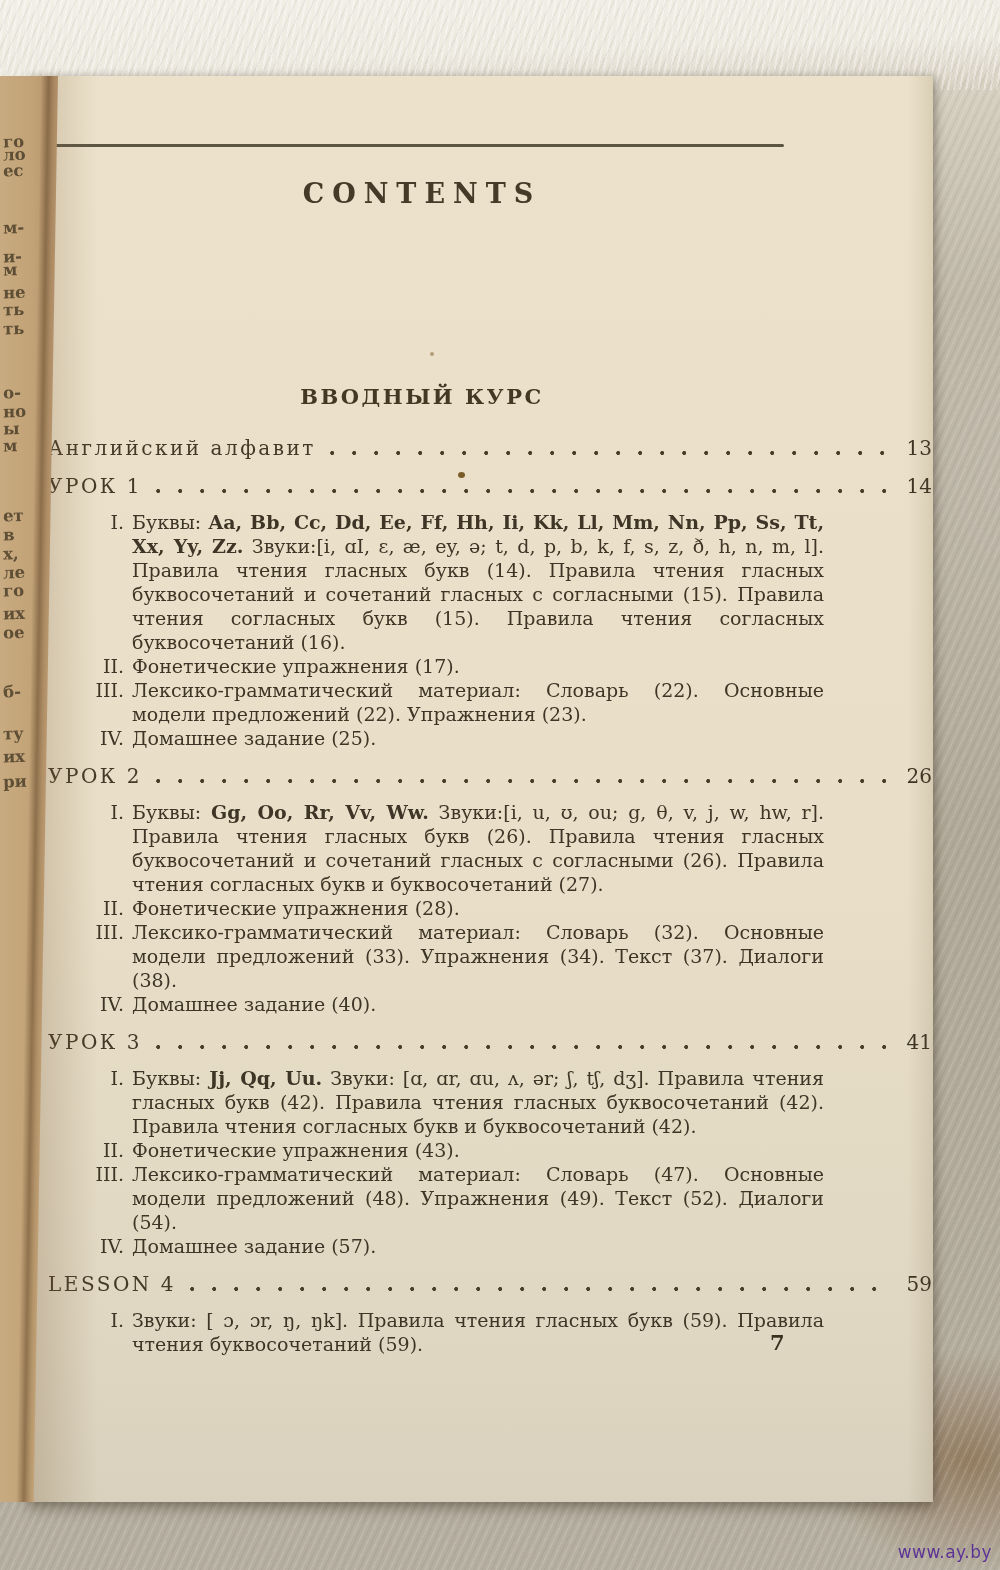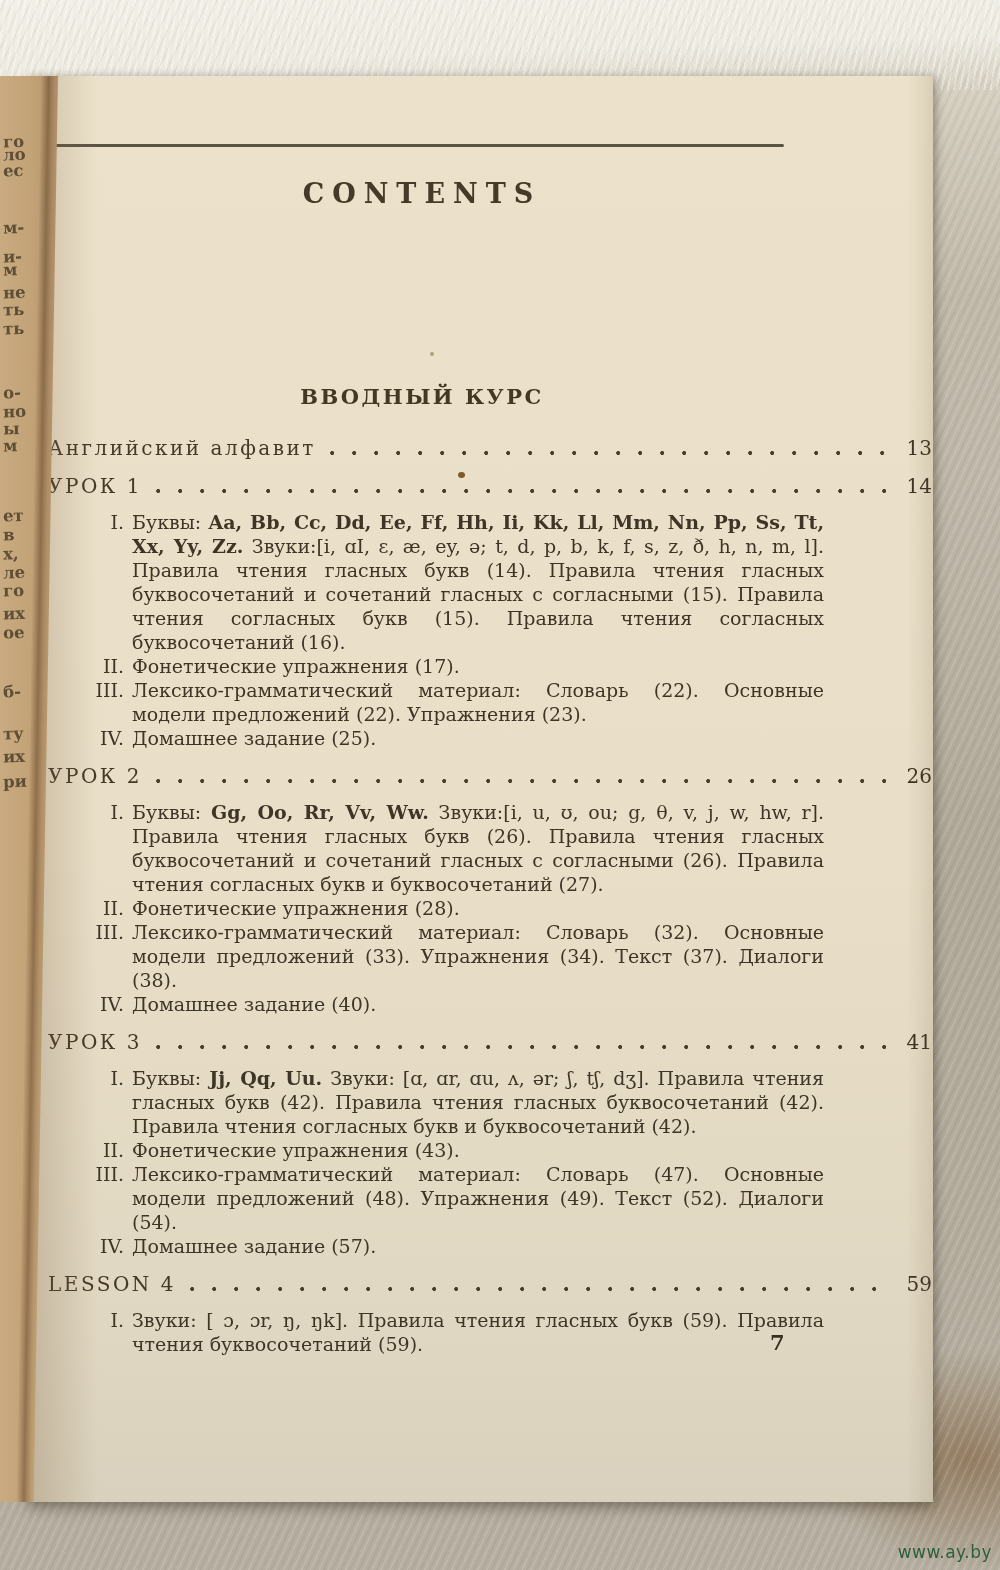--- a/index.html
+++ b/index.html
@@ -71,21 +71,21 @@
   .pagenum{font-size:20px;min-width:36px;text-align:right;white-space:nowrap;color:#3c3222;}
   .toc-item{display:flex;line-height:24px;font-size:19px;}
   .roman{flex:0 0 84px;text-align:right;padding-right:8px;box-sizing:border-box;white-space:nowrap;}
   .item-text{width:692px;text-align:justify;}
   .item-text .b{font-weight:bold;}
   .folio{position:absolute;left:742px;top:1254px;font-size:21px;font-weight:bold;color:#3a3020;}
   .speck{position:absolute;border-radius:50%;background:#7a5c28;}
   .speck1{left:430px;top:396px;width:7px;height:6px;}
   .speck2{left:402px;top:276px;width:4px;height:4px;opacity:.5;}
   .watermark{position:absolute;right:8px;bottom:8px;z-index:5;
-    font-family:"DejaVu Sans", sans-serif;font-size:17px;color:#14532d;opacity:.85;letter-spacing:.5px;text-align:right;}
+    font-family:"DejaVu Sans", sans-serif;font-size:17px;color:#4c1d95;opacity:.85;letter-spacing:.5px;text-align:right;}
 </style>
 </head>
 <body>
 
 <div class="backdrop"></div>
 
 <div class="page">
   <div class="rule"></div>
   <div class="title">CONTENTS</div>
   <div class="course">ВВОДНЫЙ КУРС</div>

